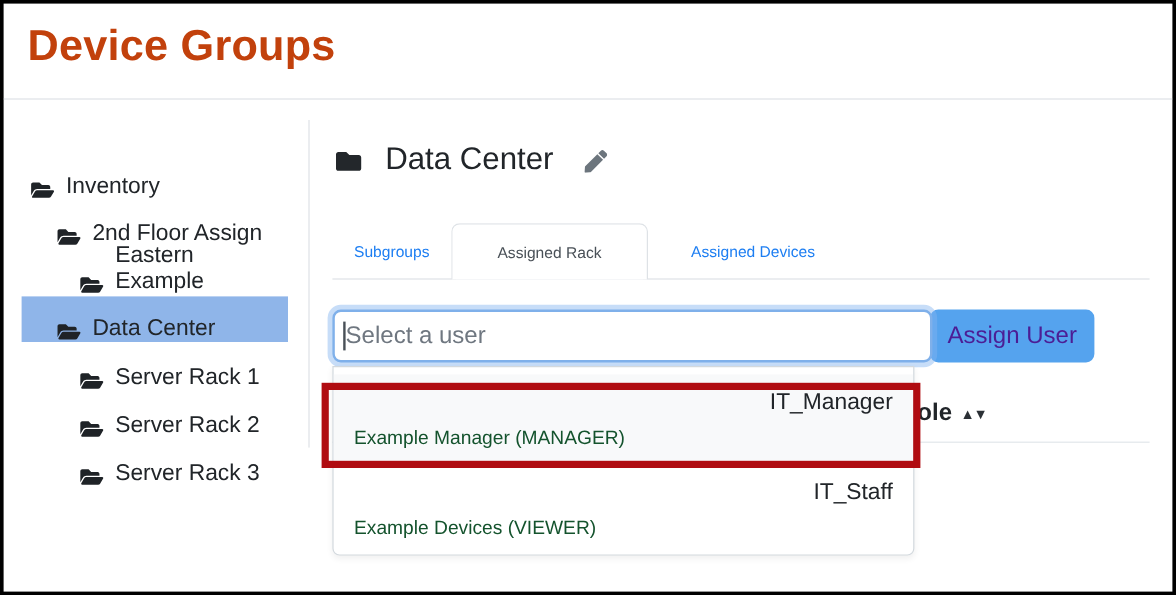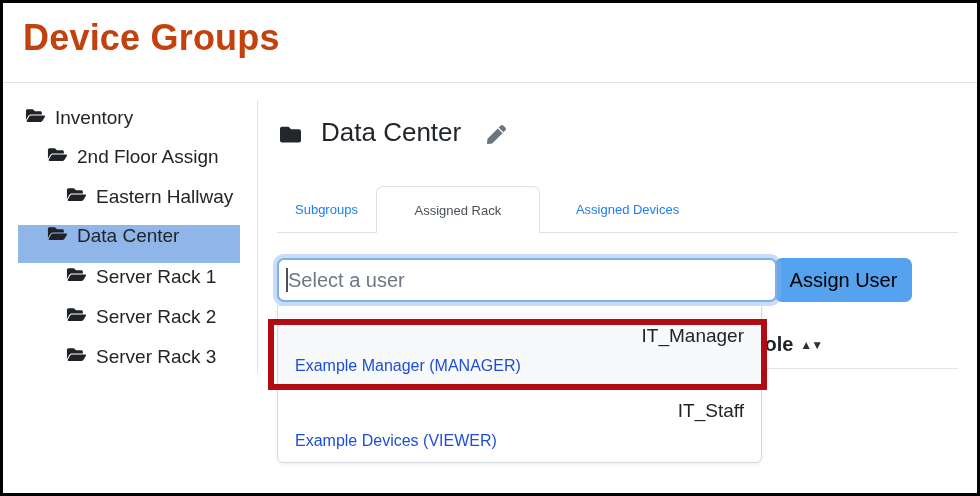--- a/index.html
+++ b/index.html
@@ -18,21 +18,21 @@
   }
   .header-divider {
     position:absolute; left:0; right:0; top:79px; height:1px;
     background:var(--divider_gray,#dee2e6);
   }
 
   
   .sidebar { position:absolute; left:0; top:97px; width:254px; }
   .side-row {
     position:absolute; left:15px; width:222px; height:38px;
-    display:flex; align-items:flex-start; font-size:19px; cursor:pointer;
+    display:flex; align-items:flex-end; font-size:19px; cursor:pointer;margin-top:22px;
   }
   .side-row .ficon { display:inline-flex; margin-right:9px; color:#1f2327; }
   .side-row.lvl-0 { padding-left:7px; }
   .side-row.lvl-1 { padding-left:29px; }
   .side-row.lvl-2 { padding-left:48px; }
   .side-row.selected { background:var(--selection_blue,#8fb5e9); }
 
   .vdivider {
     position:absolute; left:254px; top:97px; width:1px; height:273px;
     background:var(--divider_gray,#dee2e6);
@@ -69,21 +69,21 @@
     font-size:20px; color:#be185d; padding:0 12px 0 9px; outline:none; z-index:2;
     font-family:"Liberation Sans","DejaVu Sans",sans-serif;
   }
   .user-select::placeholder { color:#6f7780; opacity:1; }
   .caret {
     position:absolute; left:283px; top:265px; width:2px; height:24px;
     background:#495057; z-index:3;
   }
   .assign-btn {
     position:absolute; left:772px; top:255px; width:137px; height:44px;
-    background:var(--button_blue,#55a3ee); color:#000000; border:none; border-radius:7px;
+    background:var(--button_blue,#55a3ee); color:#4c1d95; border:none; border-radius:7px;
     font-size:20px; cursor:pointer; font-family:"Liberation Sans","DejaVu Sans",sans-serif;
   }
 
   
   .role-header {
     position:absolute; left:747px; top:330px; z-index:1;
     font-size:20px; font-weight:700; color:#212529; cursor:pointer;
     display:flex; align-items:center;
   }
   .role-header .sort { font-size:12px; margin-left:7px; letter-spacing:-1px; color:#2b3035; }
@@ -94,21 +94,21 @@
 
   
   .dropdown {
     position:absolute; left:274px; top:302px; width:485px; height:158px;
     background:#fff; border:1px solid #d3d9de; border-radius:0 0 6px 6px;
     box-shadow:0 2px 5px rgba(0,0,0,.06); z-index:4; overflow:hidden; padding-top:6px;
   }
   .dd-item { padding:12px 17px; cursor:pointer; }
   .dd-item.hl { background:#f8f9fa; }
   .dd-title { font-size:19px; color:#212529; line-height:23px;text-align:right; }
-  .dd-sub { font-size:16px; color:#1d4ed8; line-height:19px; margin-top:9px; }
+  .dd-sub { font-size:16px; color:#14532d; line-height:19px; margin-top:9px; }
 
   
   .annotation-box {
     position:absolute; left:265px; top:316px; width:499px; height:71px;
     border:6px solid var(--annotation_red,#b00c11); z-index:6; pointer-events:none;
   }
 </style>
 </head>
 <body>
 
@@ -133,21 +133,21 @@
           </svg>
         </span>
       <span class="side-label">2nd Floor Assign</span>
     </div>
     <div class="side-row lvl-2" style="top:86px">
       <span class="ficon">
           <svg viewBox="0 0 576 512" width="21" height="17">
             <path fill="currentColor" d="M572.694 292.093L500.27 416.248A63.997 63.997 0 0 1 444.989 448H45.025c-18.523 0-30.064-20.093-20.731-36.093l72.424-124.155A64 64 0 0 1 152 256h399.964c18.523 0 30.064 20.093 20.73 36.093zM152 224h328v-48c0-26.51-21.49-48-48-48H272l-64-64H48C21.49 64 0 85.49 0 112v278.046l69.077-118.418C86.214 242.25 117.989 224 152 224z"></path>
           </svg>
         </span>
-      <span class="side-label">Eastern Hallway</span>
+      <span class="side-label">Eastern Example</span>
     </div>
     <div class="side-row lvl-1 selected" style="top:125px">
       <span class="ficon">
           <svg viewBox="0 0 576 512" width="21" height="17">
             <path fill="currentColor" d="M572.694 292.093L500.27 416.248A63.997 63.997 0 0 1 444.989 448H45.025c-18.523 0-30.064-20.093-20.731-36.093l72.424-124.155A64 64 0 0 1 152 256h399.964c18.523 0 30.064 20.093 20.73 36.093zM152 224h328v-48c0-26.51-21.49-48-48-48H272l-64-64H48C21.49 64 0 85.49 0 112v278.046l69.077-118.418C86.214 242.25 117.989 224 152 224z"></path>
           </svg>
         </span>
       <span class="side-label">Data Center</span>
     </div>
     <div class="side-row lvl-2" style="top:166px">

